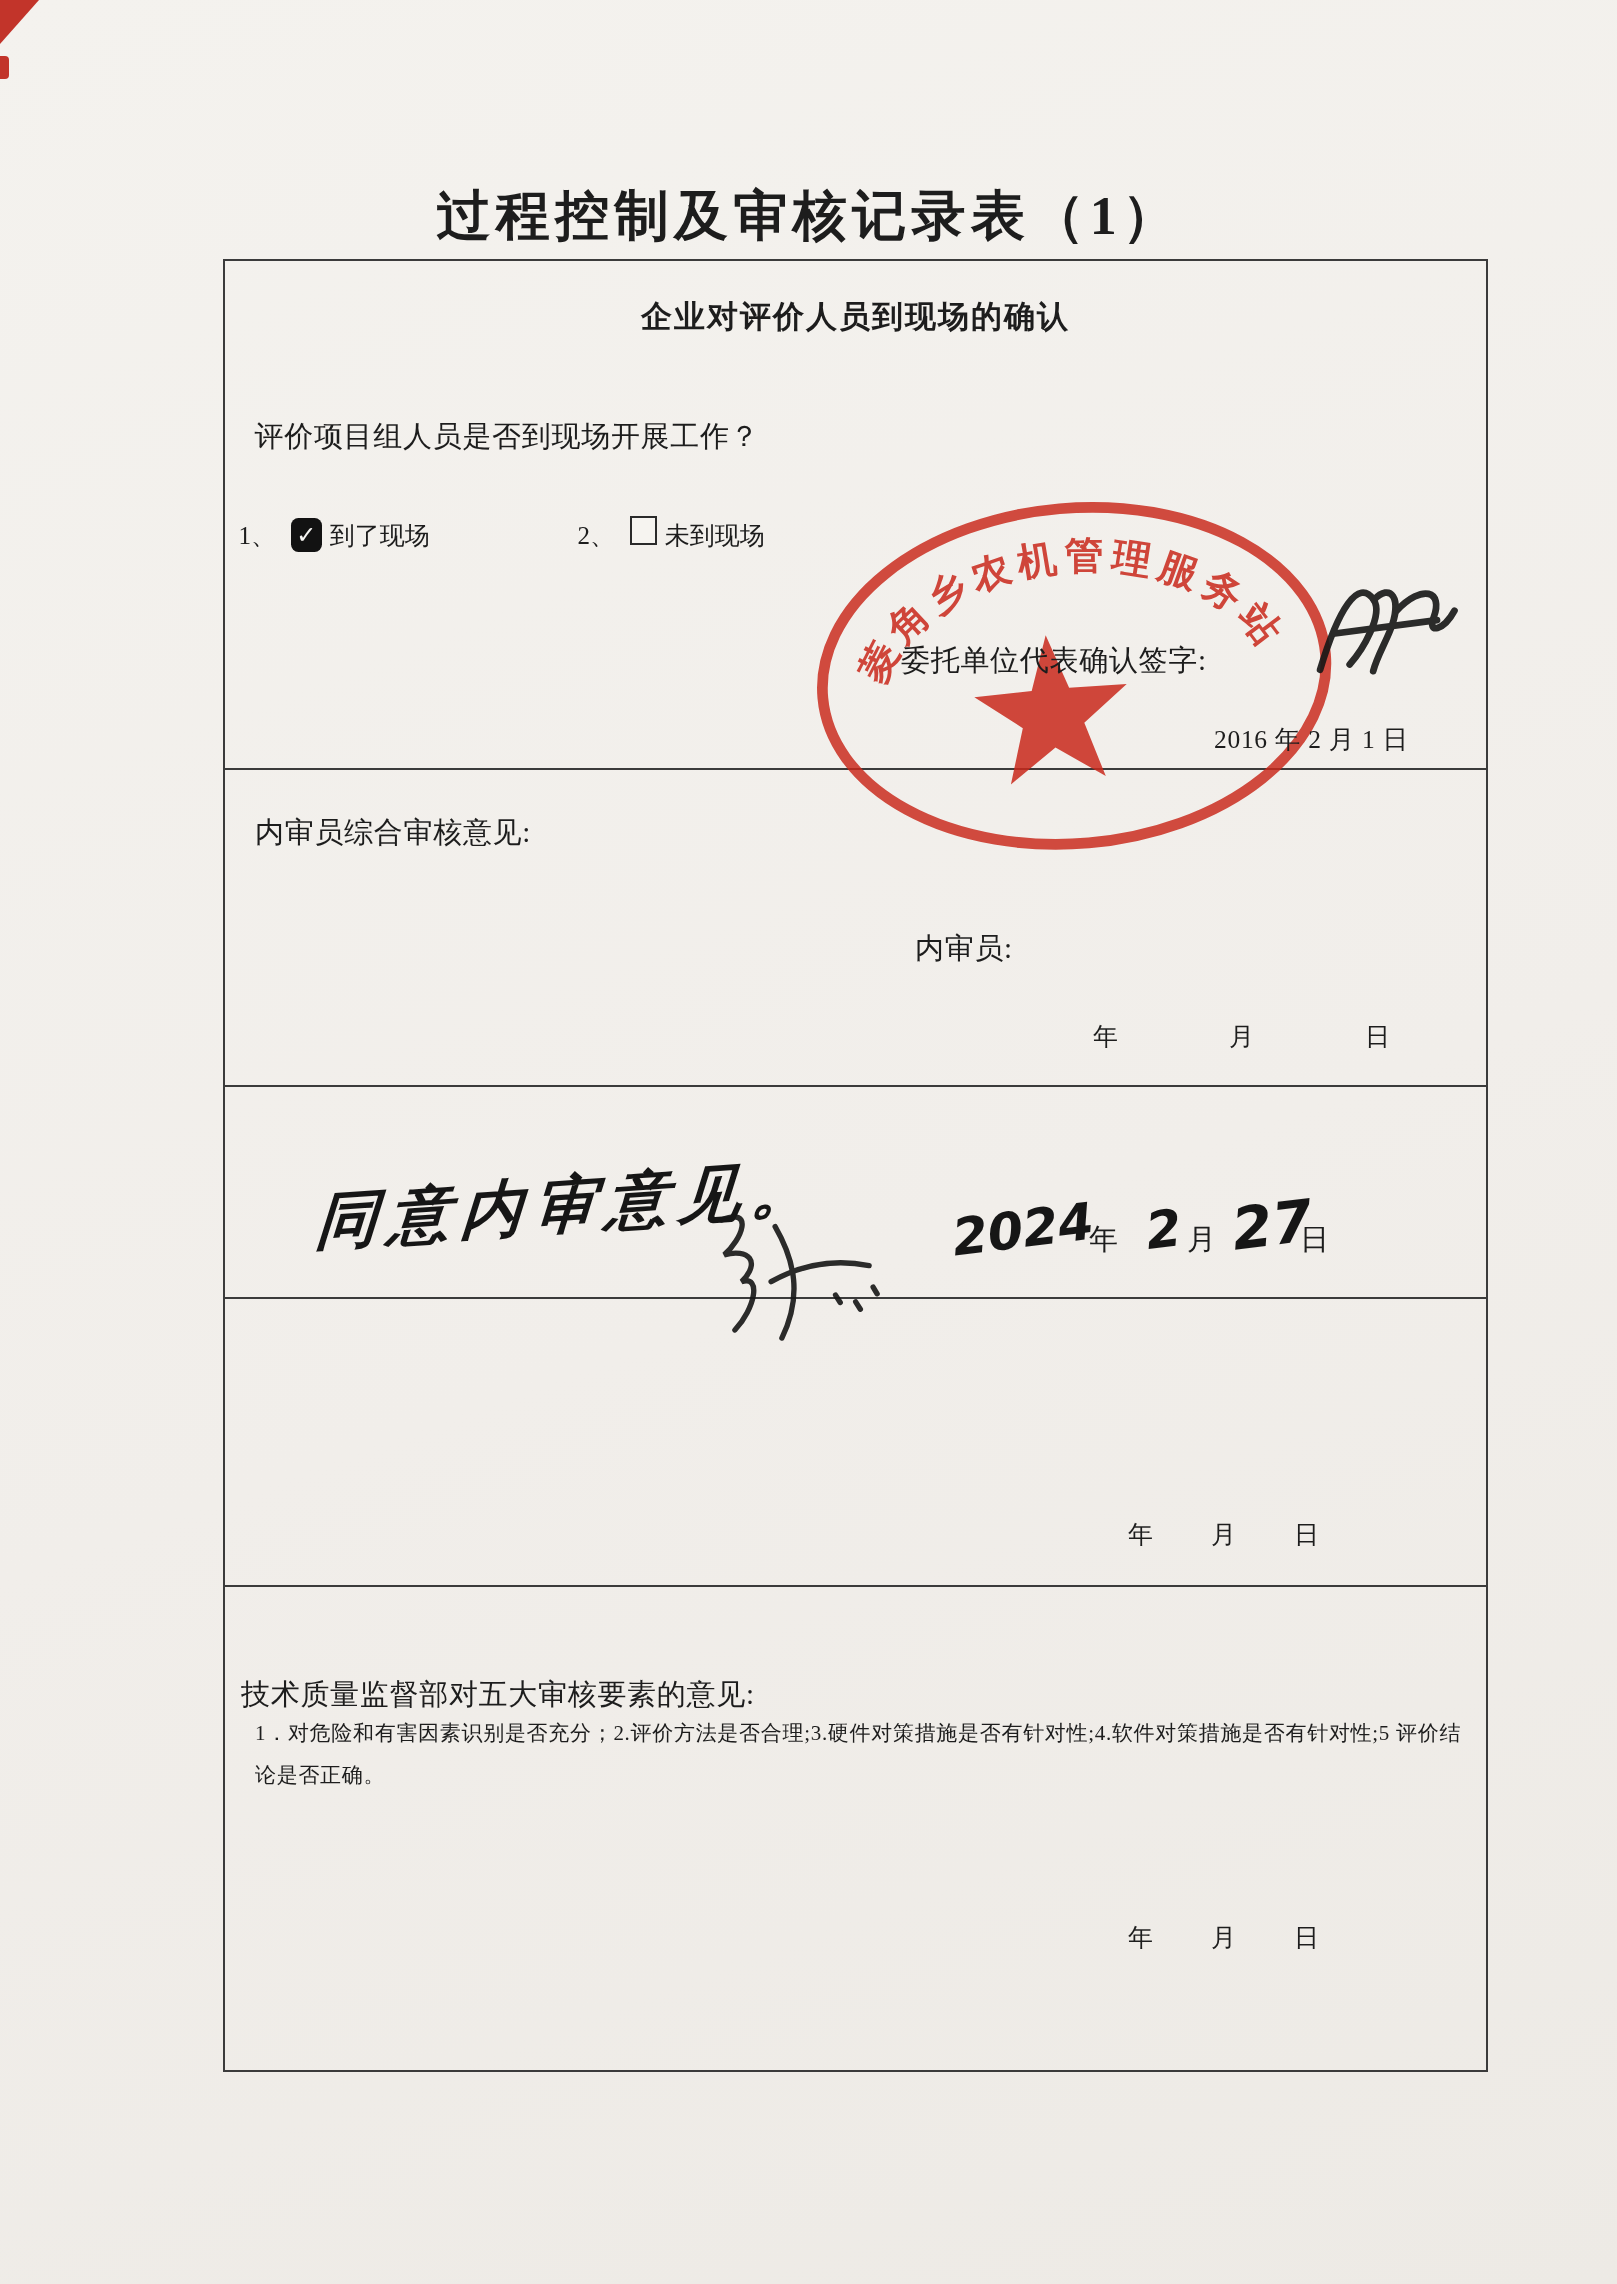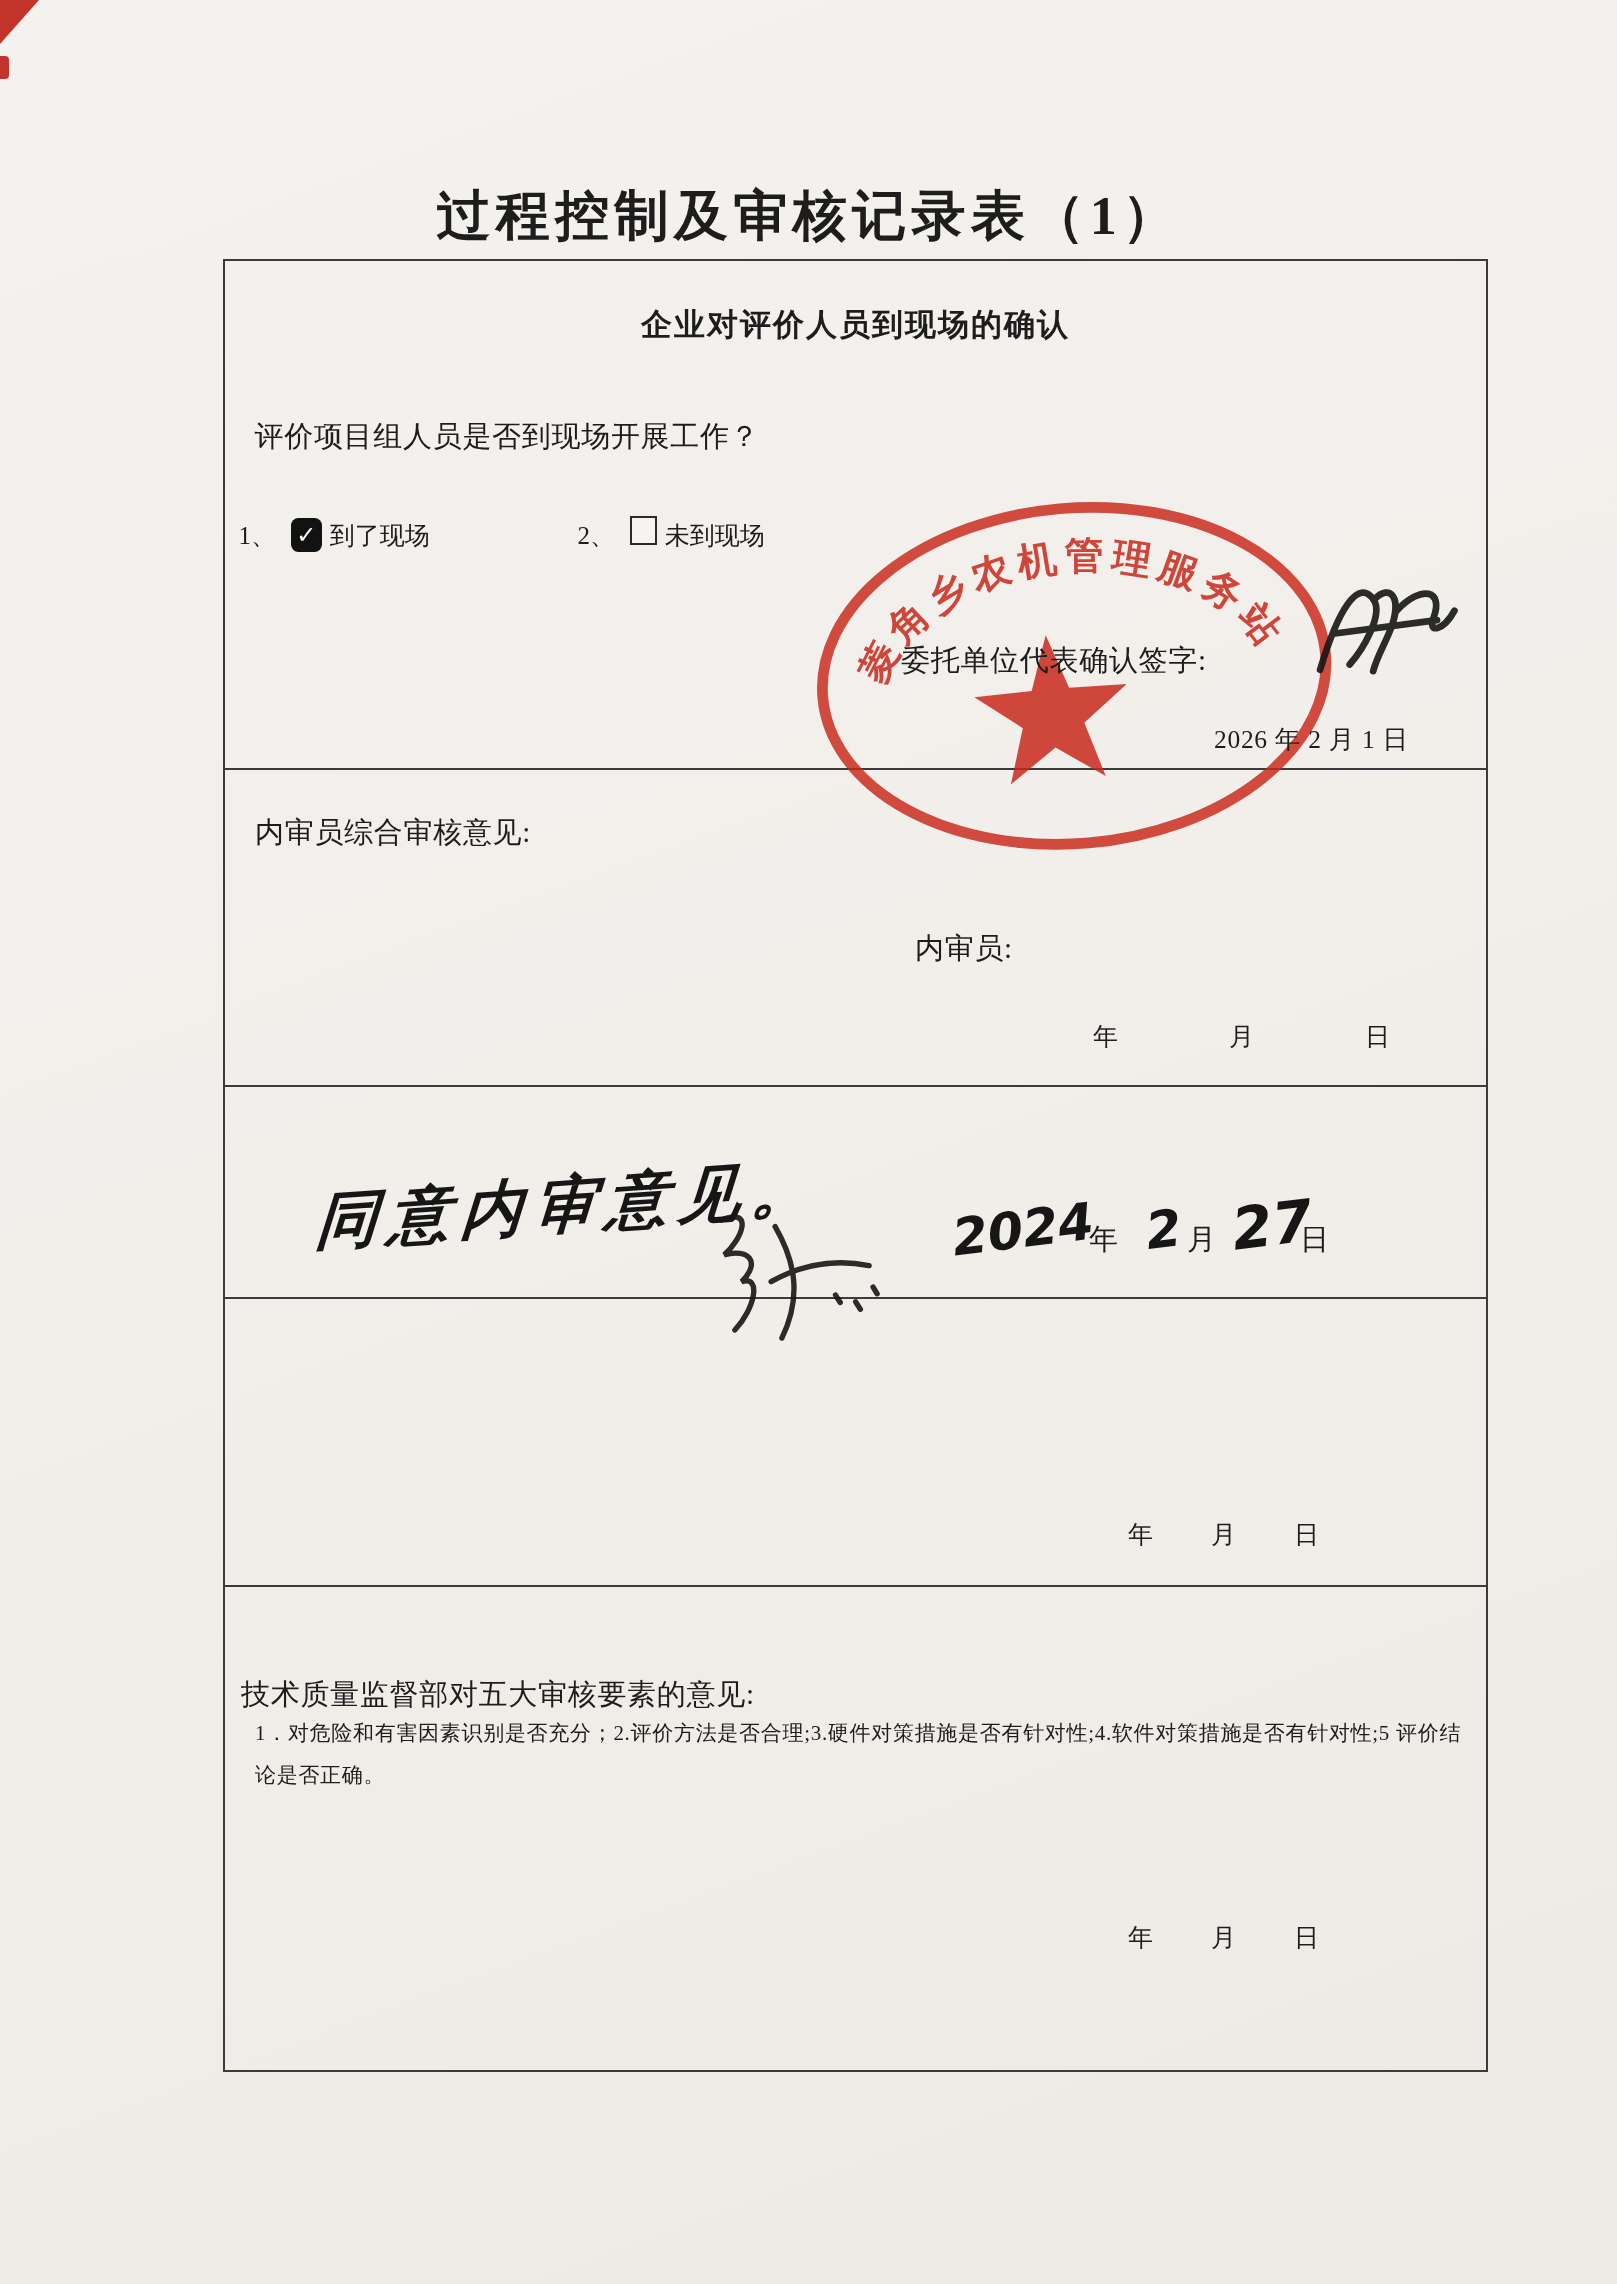--- a/index.html
+++ b/index.html
@@ -15,21 +15,21 @@
     position:absolute;left:0;top:180px;width:100%;
     text-align:center;font-size:54px;font-weight:700;letter-spacing:5.4px;
   }
   .tbl{
     position:absolute;left:223px;top:259px;width:1265px;height:1813px;
     border:2px solid #3b3b3b;box-sizing:border-box;
   }
   .divider{position:absolute;left:0;width:100%;height:2px;background:#3b3b3b;}
   .sec-header{
     position:absolute;left:0;top:35px;width:100%;text-align:center;
-    font-size:31px;font-weight:700;letter-spacing:2px;margin-top:8px;
+    font-size:31px;font-weight:700;letter-spacing:2px;
   }
   .lbl{position:absolute;font-size:29px;letter-spacing:0.7px;white-space:nowrap;}
   .body-text{
     position:absolute;font-size:21px;line-height:42px;letter-spacing:0.7px;
   }
   .opt-row{position:absolute;left:13.4px;top:254px;width:940px;height:40px;}
   .opt{position:absolute;display:flex;align-items:center;height:40px;font-size:25px;}
   .opt .no{margin-right:14.8px;}
   .cb{box-sizing:border-box;display:inline-block;}
   .cb-checked{
@@ -111,21 +111,21 @@
 
     <svg class="sig" style="left:1083px;top:308px" width="168" height="121" viewBox="0 0 250 180">
       <g fill="none" stroke="#161616" stroke-width="10" stroke-linecap="round" opacity="0.9">
         <path d="M 18 150 C 45 60, 75 12, 98 46 C 112 68, 82 120, 62 142"></path>
         <path d="M 98 46 C 122 20, 142 42, 122 92 C 114 112, 102 132, 97 152"></path>
         <path d="M 132 62 C 170 22, 202 32, 187 72 C 177 97, 202 92, 218 62"></path>
         <path d="M 40 96 L 192 76"></path>
       </g>
     </svg>
 
-    <div class="lbl" style="left:989px;top:461px;font-size:25.5px">2026 年 2 月 1 日</div>
+    <div class="lbl" style="left:989px;top:461px;font-size:25.5px">2016 年 2 月 1 日</div>
 
     <div class="lbl" style="left:30px;top:552px">内审员综合审核意见:</div>
     <div class="lbl" style="left:690px;top:668px">内审员:</div>
     <div class="date-row gap-wide" style="left:843px;top:759px">
       <span class="w">年</span><span class="w">月</span><span class="w">日</span>
     </div>
 
 
     <div class="hw hw-comment" style="left:94px;top:919px">同意内审意见。</div>
 

